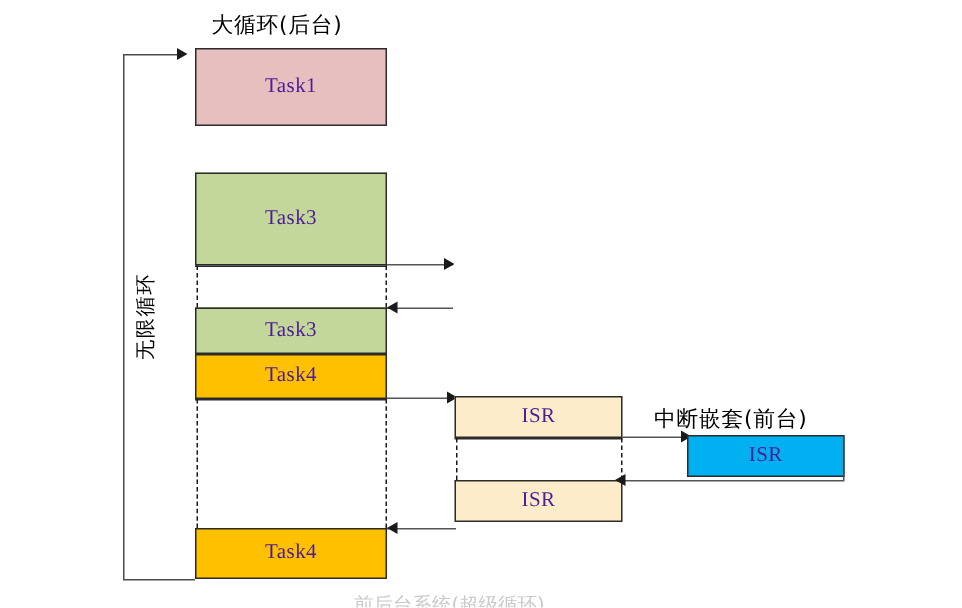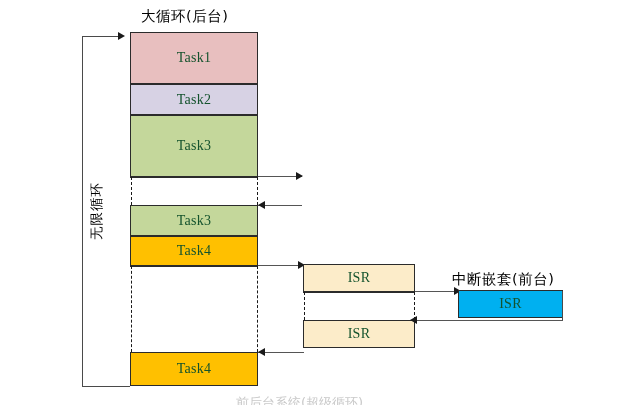--- a/index.html
+++ b/index.html
@@ -13,21 +13,21 @@
   #canvas{position:absolute;left:0;top:0;width:641px;height:348px;text-decoration:underline;}
 
   
   .box{
     position:absolute;
     box-sizing:border-box;
     border:1.3px solid #2b2b2b;
     display:flex;align-items:center;justify-content:center;
     font-family:"Liberation Serif", serif;
     font-size:14px;
-    color:#14532d;
+    color:#4c1d95;
     letter-spacing:.3px;
     white-space:nowrap;
   }
   .cjk{font-family:"DejaVu Sans", sans-serif;font-size:14px;color:#111;}
 
   
   .label{
     position:absolute;
     font-family:"DejaVu Sans", sans-serif;
     font-size:14.5px;
@@ -84,21 +84,20 @@
   <div class="arrow-r" style="left:118px;top:31.5px;"></div>
 
   <div class="vline" style="left:82px;top:36px;height:350px;"></div>
 
   <div class="hline" style="left:82px;top:386px;width:48px;"></div>
 
   <div class="label-vert" style="left:88px;top:240px;">无限循环</div>
 
   <div class="box" style="left:130px;top:32px;width:128px;height:52px;background:#e8bfbf;">Task1</div>
 
-  <div class="box" style="left:130px;top:84px;width:128px;height:31px;background:#d7d2e4;">Task2</div>
 
   <div class="box" style="left:130px;top:115px;width:128px;height:62px;background:#c4d79b;">Task3</div>
 
   <div class="hline" style="left:130px;top:177px;width:128px;border-top-color:#2b2b2b;"></div>
   <div class="hline" style="left:130px;top:205px;width:128px;border-top-color:#2b2b2b;"></div>
 
   <div class="box" style="left:130px;top:205px;width:128px;height:31px;background:#c4d79b;">Task3</div>
 
   <div class="box" style="left:130px;top:236px;width:128px;height:30px;background:#ffc000;">Task4</div>
 
@@ -127,21 +126,21 @@
   <div class="hline" style="left:303px;top:292px;width:112px;border-top-color:#2b2b2b;"></div>
   <div class="hline" style="left:303px;top:320px;width:112px;border-top-color:#2b2b2b;"></div>
   <div class="vdash" style="left:304px;top:292px;height:28px;"></div>
   <div class="vdash" style="left:414px;top:292px;height:28px;"></div>
 
   <div class="box" style="left:303px;top:320px;width:112px;height:28px;background:#fcecc9;">ISR</div>
 
   <div class="hthin" style="left:258px;top:352px;width:46px;"></div>
   <div class="arrow-l" style="left:258px;top:347.5px;"></div>
 
-  <div class="label" style="left:452px;top:270px;">中断嵌套(前台)</div>
+  <div class="label" style="left:436px;top:270px;">中断嵌套(前台)</div>
 
   <div class="hthin" style="left:415px;top:291px;width:45px;"></div>
   <div class="arrow-r" style="left:454px;top:286.5px;"></div>
 
   <div class="box" style="left:458px;top:290px;width:105px;height:28px;background:#00b0f0;">ISR</div>
 
   <div class="vline" style="left:562px;top:291px;height:29px;"></div>
   <div class="hthin" style="left:416px;top:320px;width:147px;"></div>
   <div class="arrow-l" style="left:410px;top:315.5px;"></div>
 

